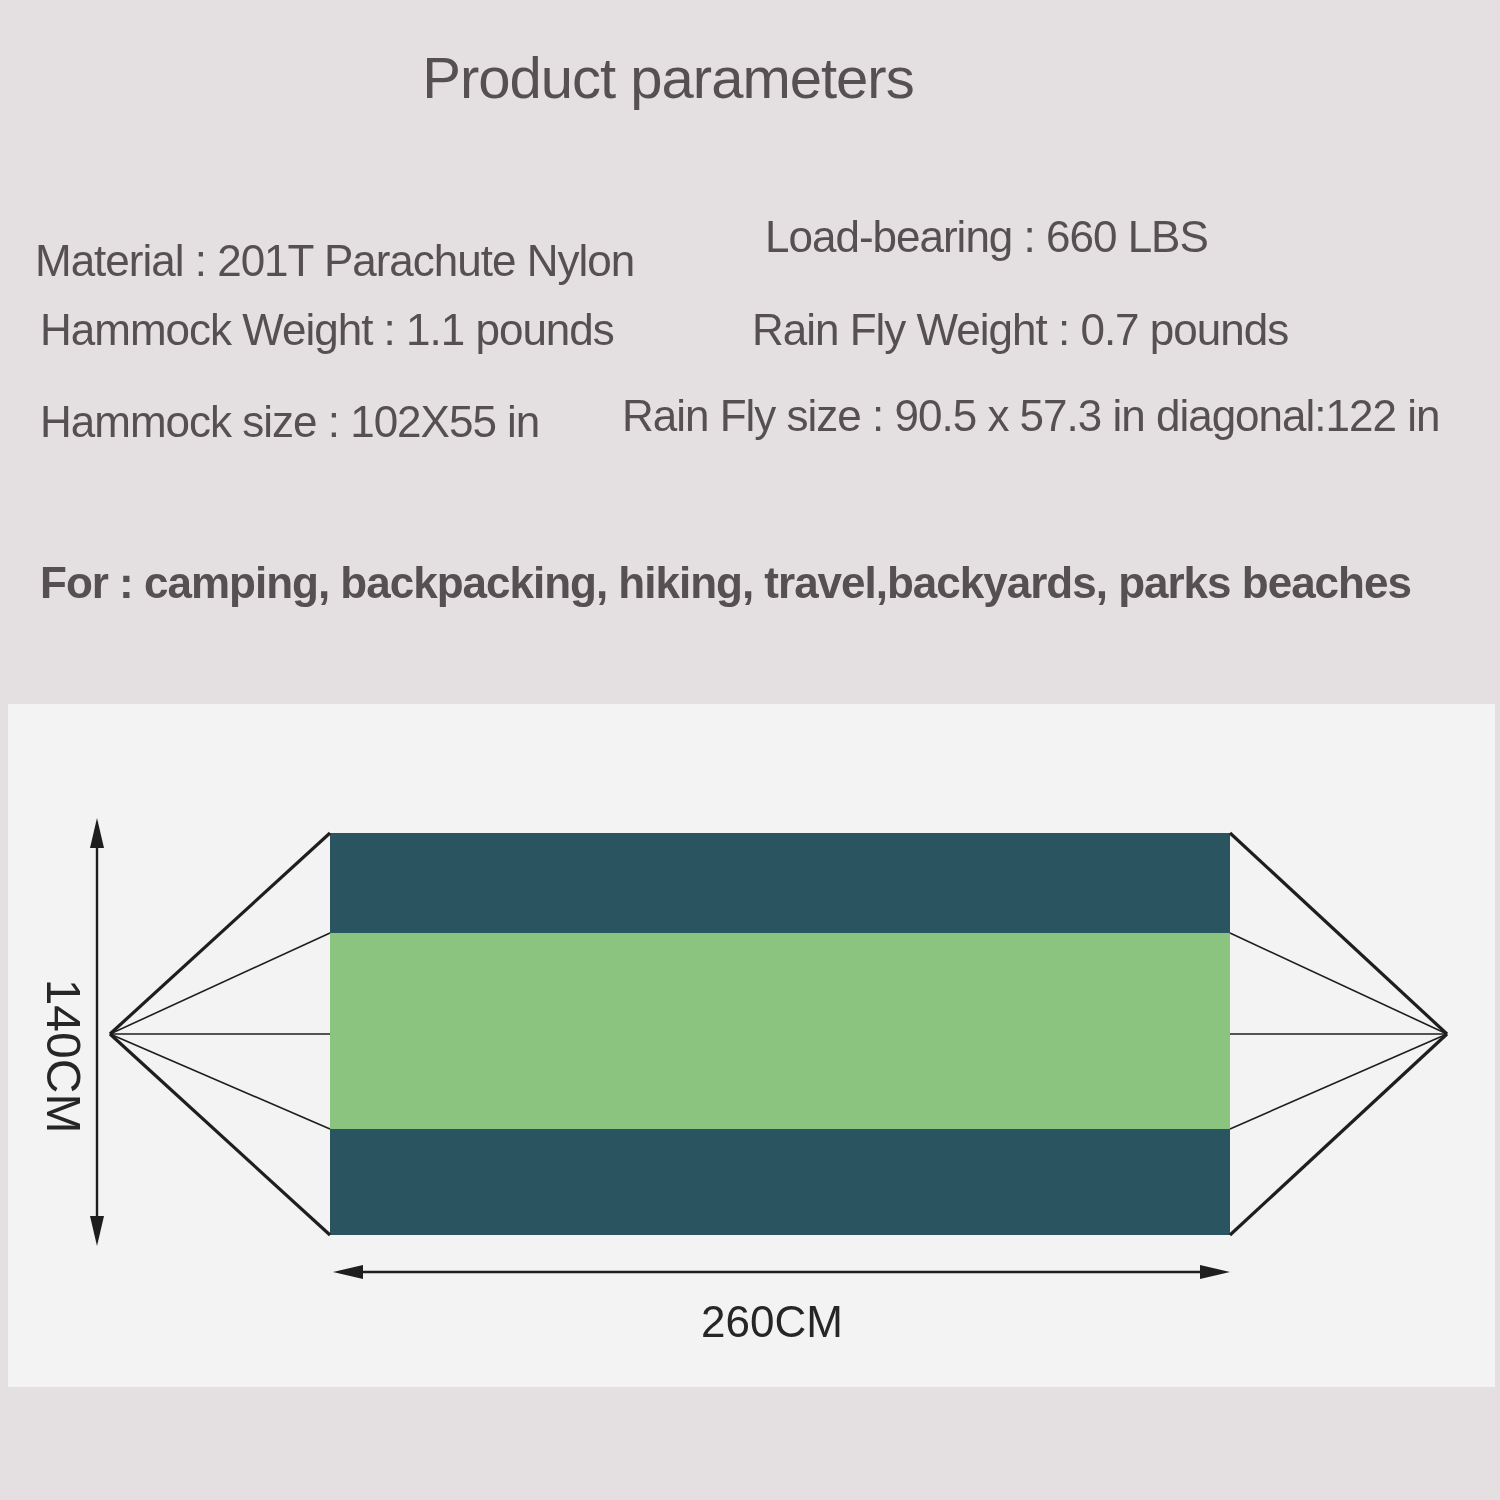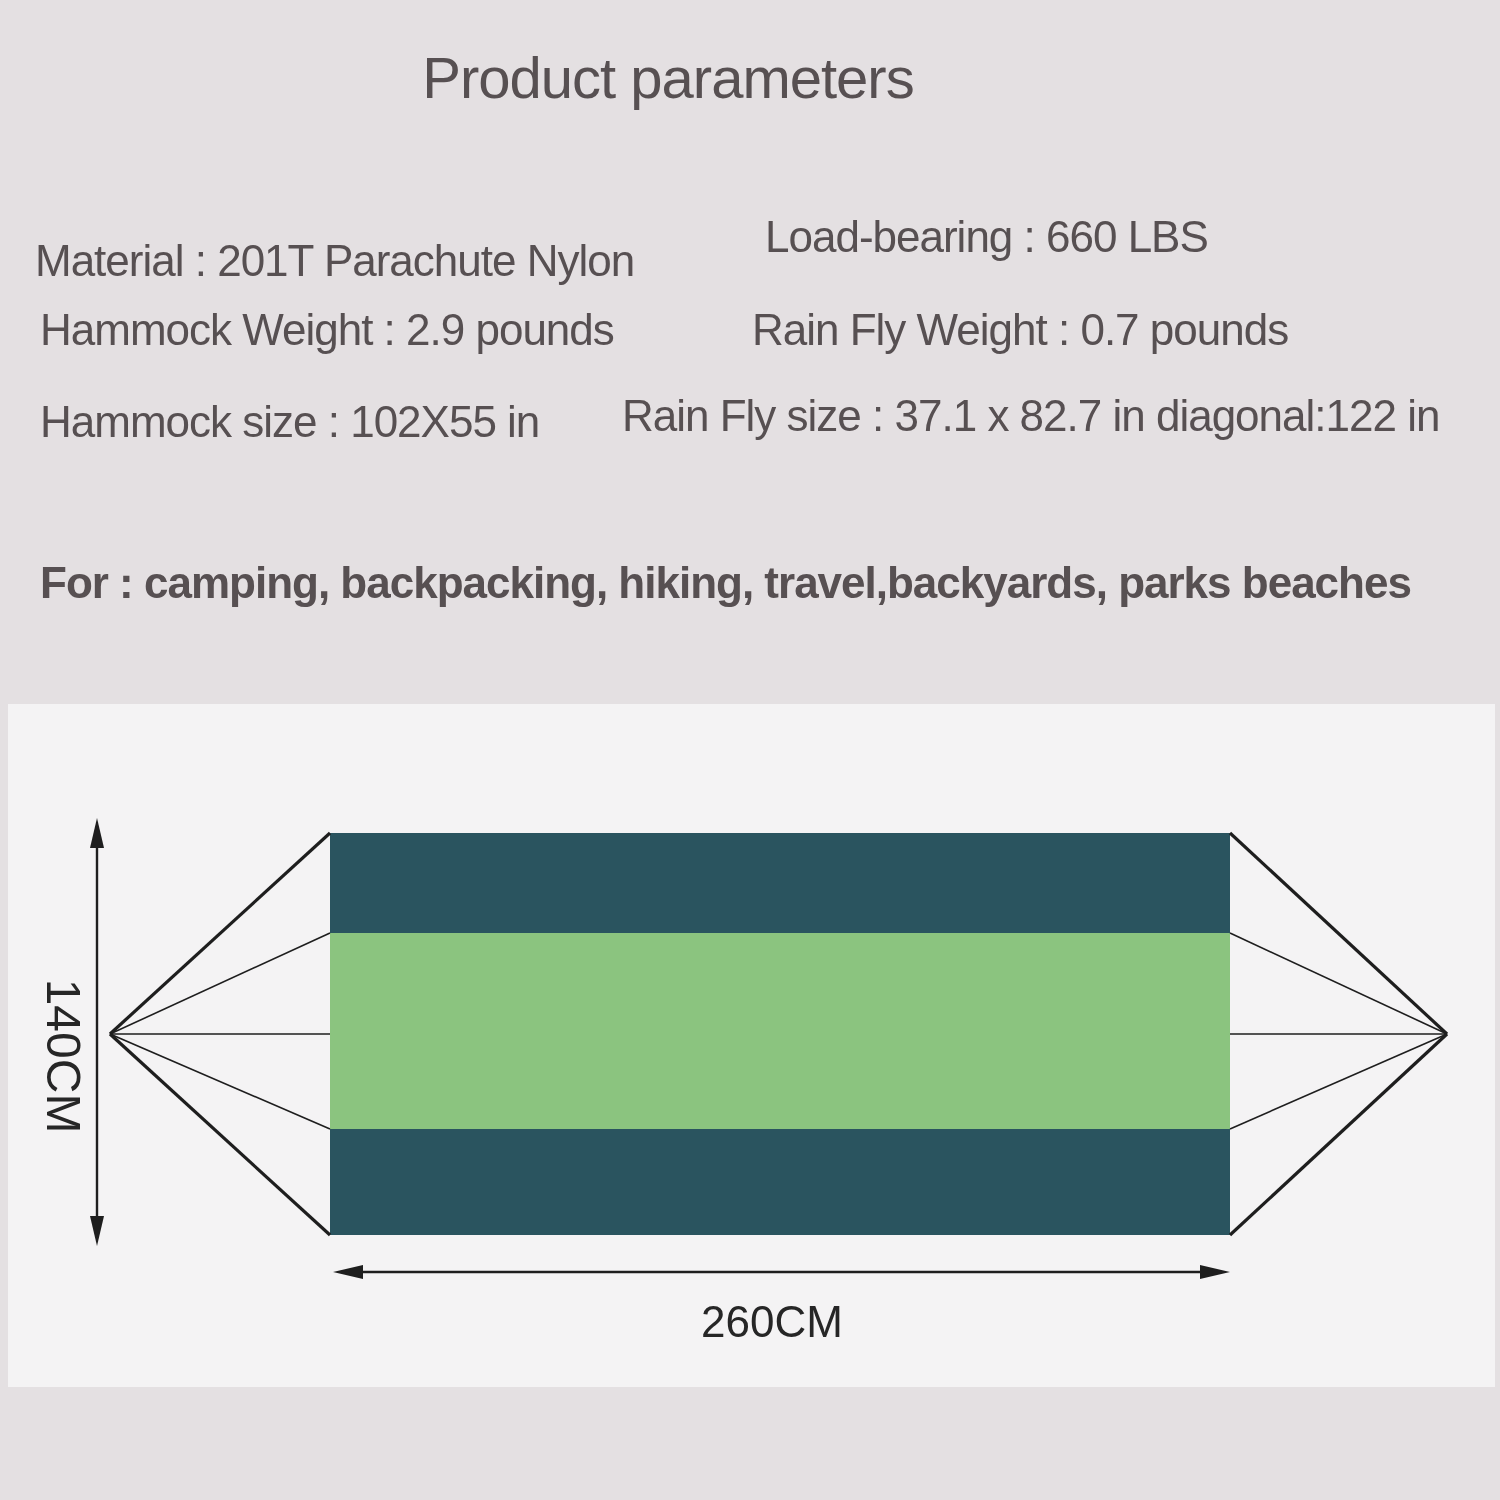--- a/index.html
+++ b/index.html
@@ -68,24 +68,24 @@
   #height-label { font-size: 48px; }
   #width-label  { font-size: 44px; }
 </style>
 </head>
 <body>
 
 <div class="page-title">Product parameters</div>
 
 <div class="spec" id="spec-r1-left">Material : 201T Parachute Nylon</div>
 <div class="spec" id="spec-r1-right">Load-bearing : 660 LBS</div>
-<div class="spec" id="spec-r2-left">Hammock Weight : 2.9 pounds</div>
+<div class="spec" id="spec-r2-left">Hammock Weight : 1.1 pounds</div>
 <div class="spec" id="spec-r2-right">Rain Fly Weight : 0.7 pounds</div>
 <div class="spec" id="spec-r3-left">Hammock size : 102X55 in</div>
-<div class="spec" id="spec-r3-right">Rain Fly  size : 37.1 x 82.7 in diagonal:122 in</div>
+<div class="spec" id="spec-r3-right">Rain Fly  size : 90.5 x 57.3 in diagonal:122 in</div>
 <div class="spec" id="spec-usage">For : camping, backpacking, hiking, travel,backyards, parks  beaches</div>
 
 <div class="diagram-panel"></div>
 
 <svg class="diagram-svg" viewBox="0 0 1500 1500">
 
   <rect class="stripe-border" x="330" y="833" width="900" height="100"></rect>
   <rect class="stripe-center" x="330" y="933" width="900" height="196"></rect>
   <rect class="stripe-border" x="330" y="1129" width="900" height="106"></rect>
 

